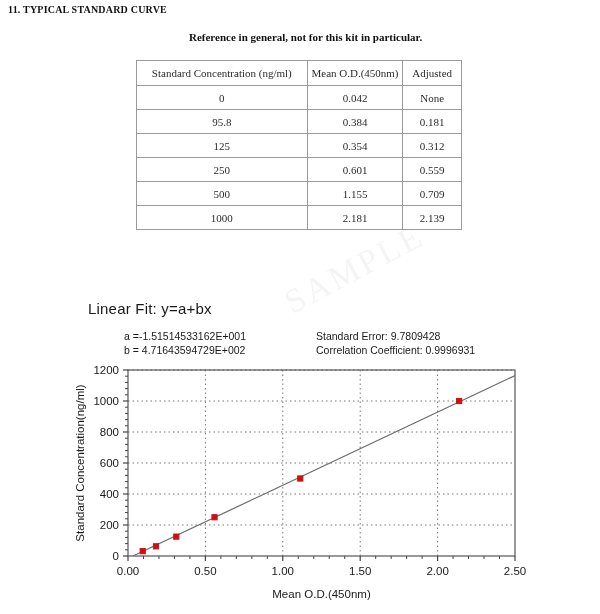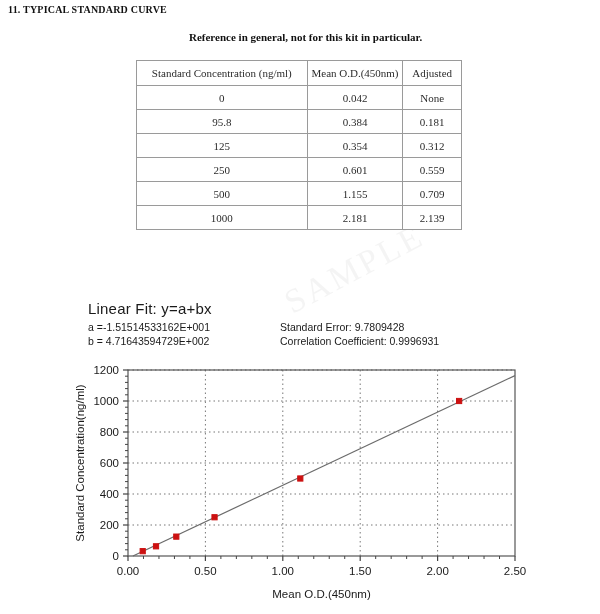--- a/index.html
+++ b/index.html
@@ -85,29 +85,29 @@
   #fit-block {
     position: absolute;
     left: 88px;
     top: 300px;
     font-family: "Liberation Sans", sans-serif;
     color: #1a1a1a;
   }
   #fit-title {
     font-size: 15px;
     letter-spacing: 0.2px;
-    margin-bottom: 3px;
+    margin-bottom: 12px;
   }
   .fit-row {
     display: flex;
     font-size: 10.5px;
     line-height: 14px;
     white-space: nowrap;
   }
-  .fit-left  { width: 192px; }
+  .fit-left  { width: 192px; margin-left: 36px; }
   .fit-right { }
 
   
   #chart-wrap {
     position: absolute;
     left: 0;
     top: 360px;
     width: 600px;
     height: 254px;
   }

